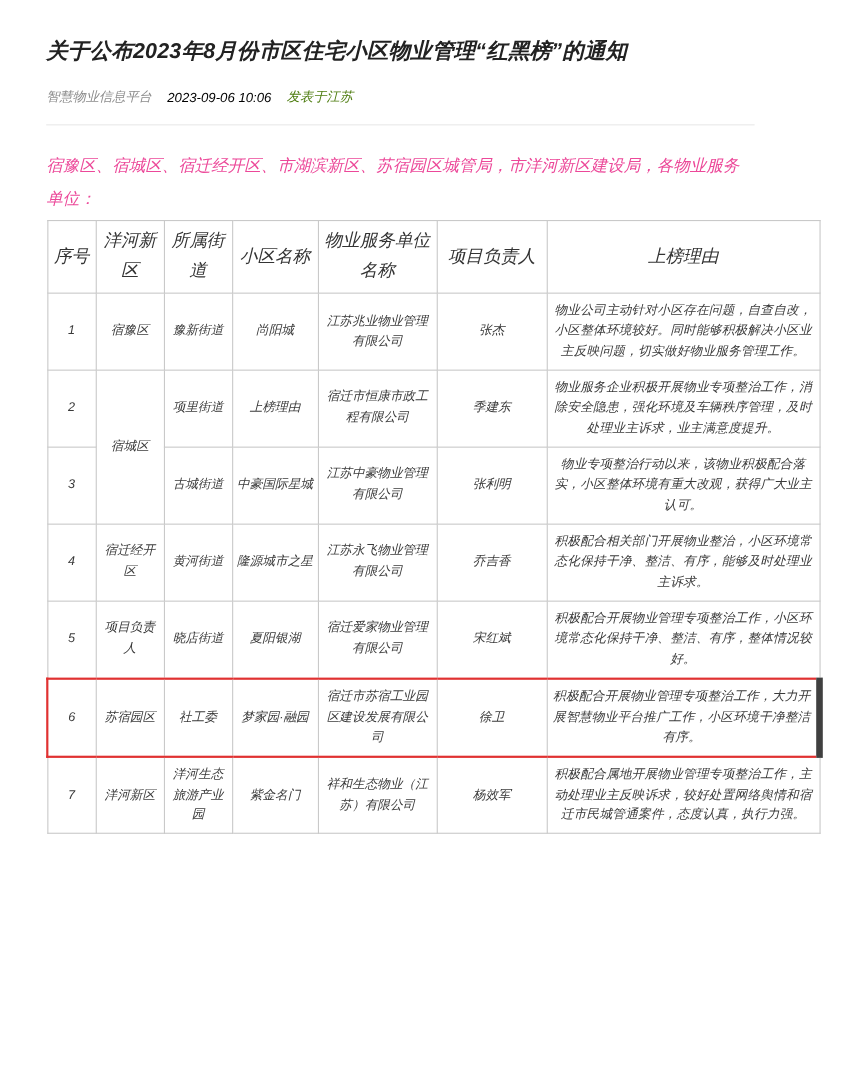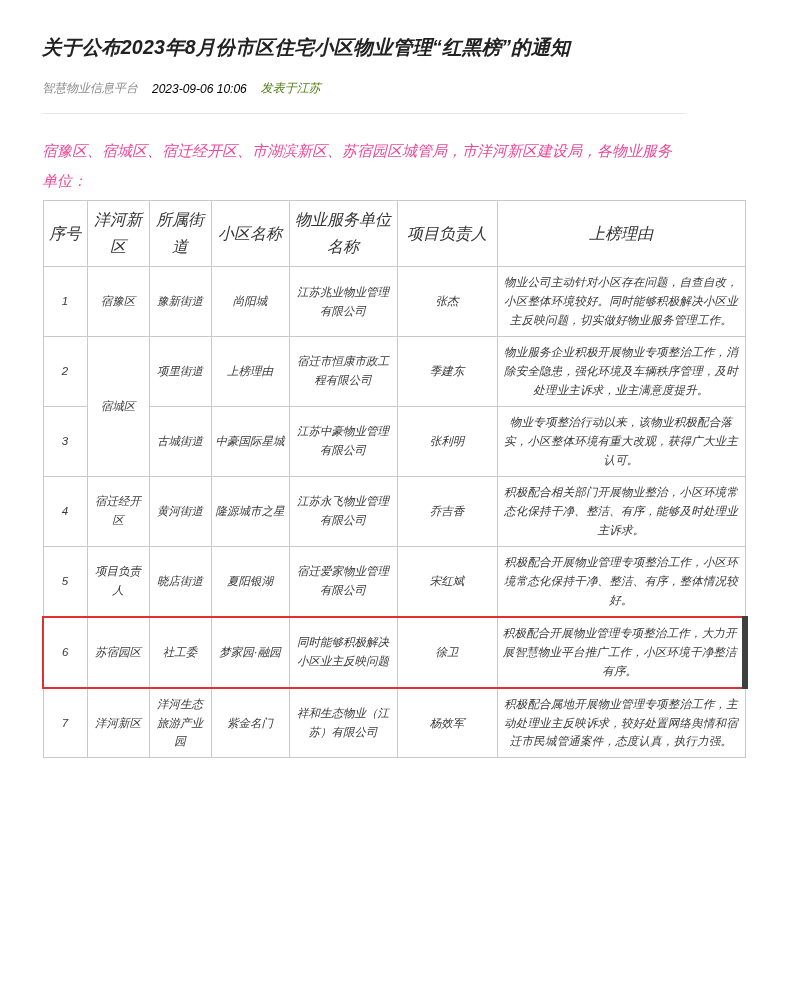--- a/index.html
+++ b/index.html
@@ -185,21 +185,21 @@
         <td>夏阳银湖</td>
         <td>宿迁爱家物业管理有限公司</td>
         <td>宋红斌</td>
         <td class="reason">积极配合开展物业管理专项整治工作，小区环境常态化保持干净、整洁、有序，整体情况较好。</td>
       </tr>
       <tr class="highlight">
         <td>6</td>
         <td>苏宿园区</td>
         <td>社工委</td>
         <td>梦家园·融园</td>
-        <td>同时能够积极解决小区业主反映问题</td>
+        <td>宿迁市苏宿工业园区建设发展有限公司</td>
         <td>徐卫</td>
         <td class="reason">积极配合开展物业管理专项整治工作，大力开展智慧物业平台推广工作，小区环境干净整洁有序。</td>
       </tr>
       <tr>
         <td>7</td>
         <td>洋河新区</td>
         <td>洋河生态旅游产业园</td>
         <td>紫金名门</td>
         <td>祥和生态物业（江苏）有限公司</td>
         <td>杨效军</td>

